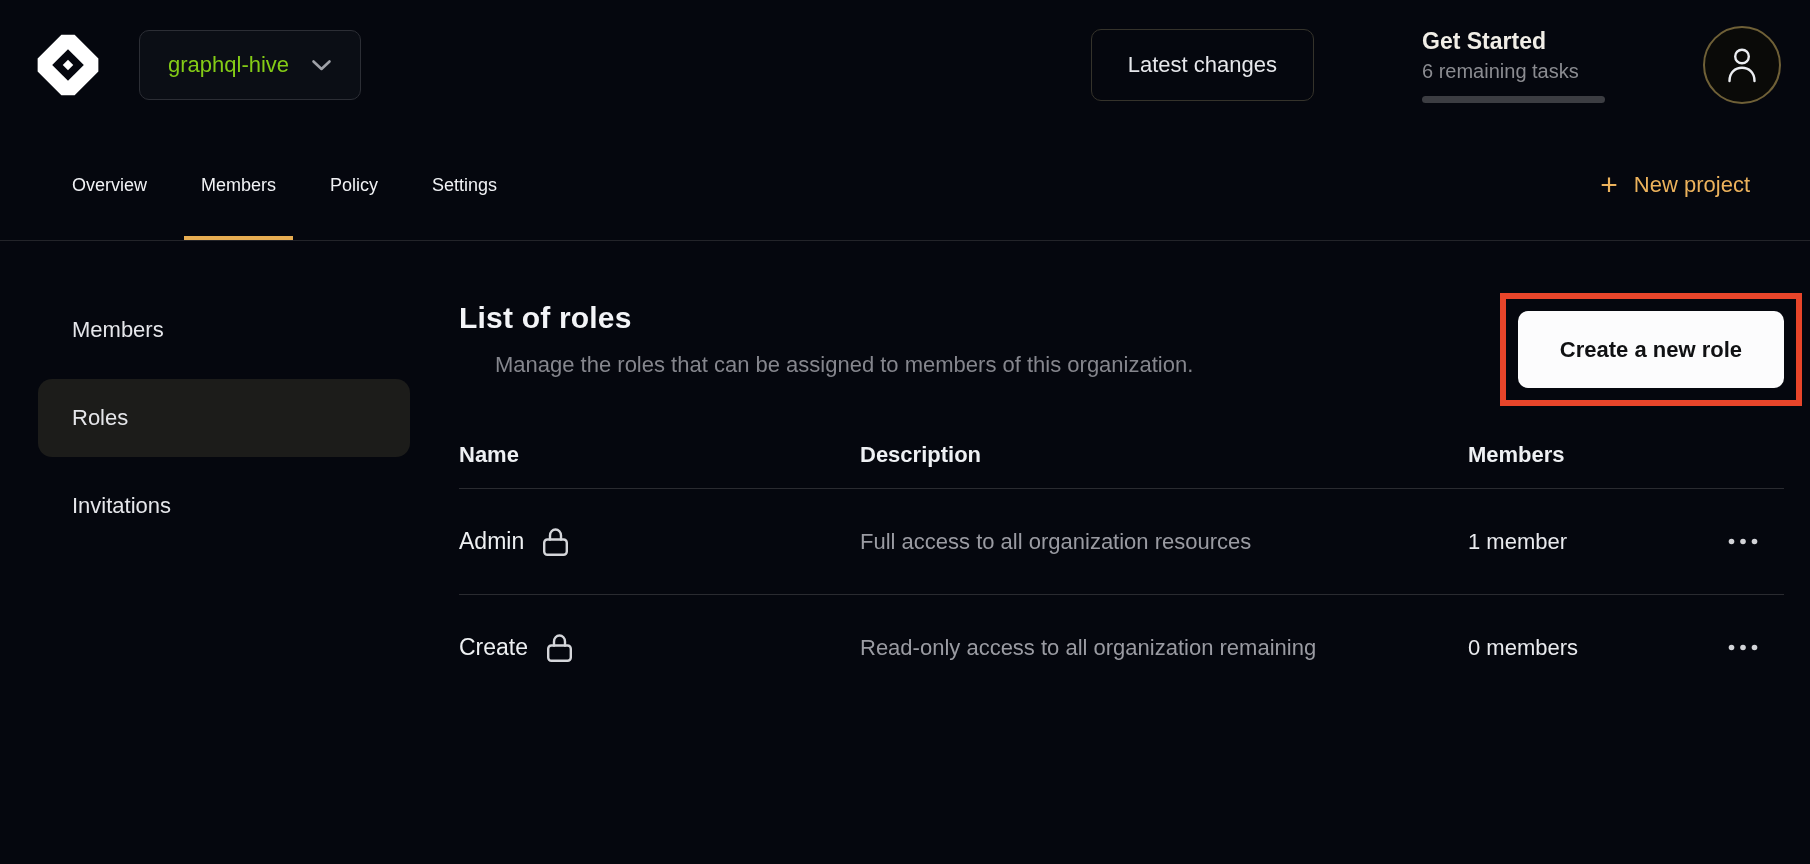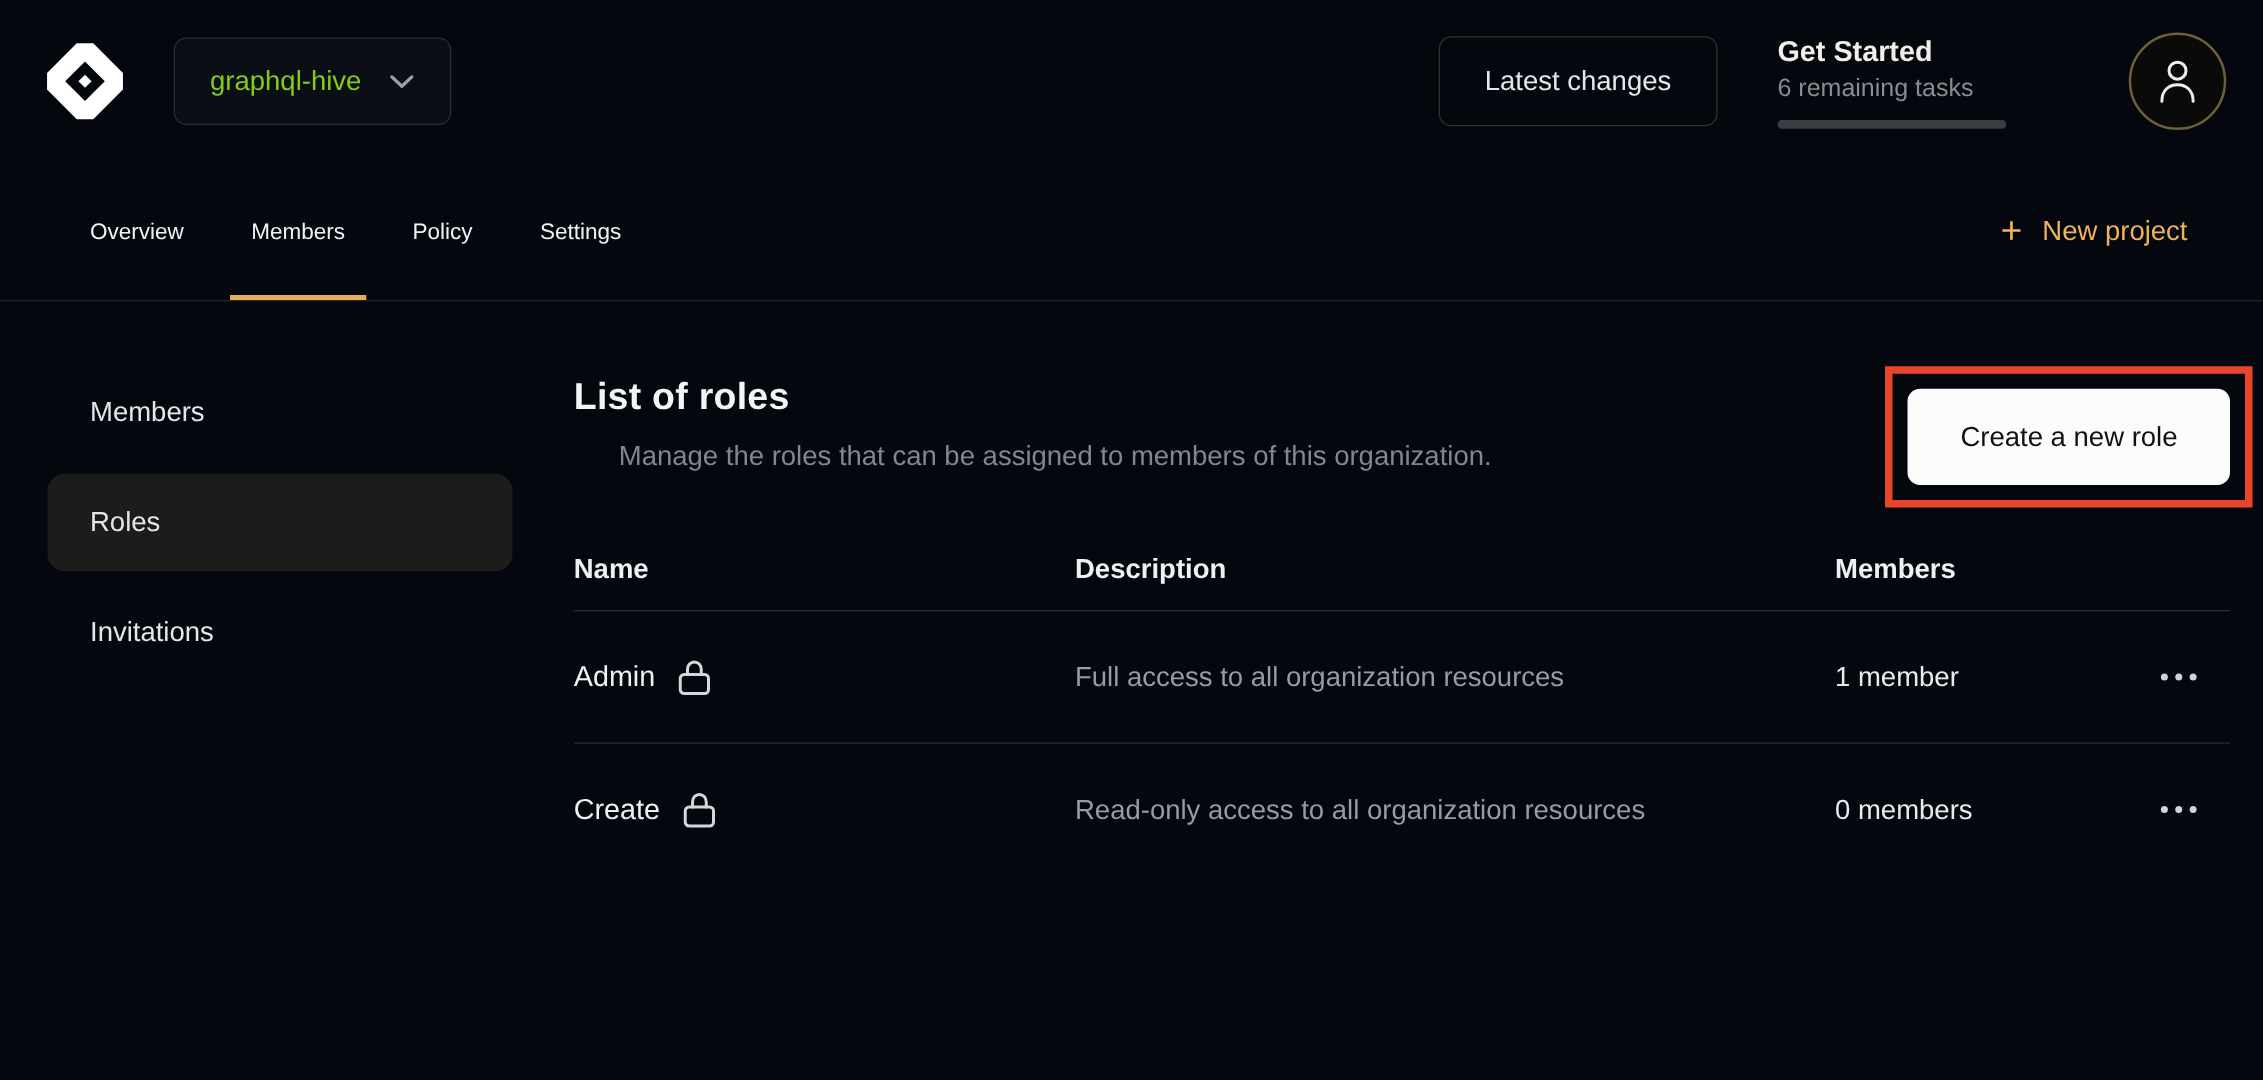--- a/index.html
+++ b/index.html
@@ -36,21 +36,21 @@
   .spacer { flex: 1; }
   .latest-changes-btn {
     height: 72px;
     padding: 0 36px;
     border: 1px solid #35332b;
     border-radius: 10px;
     background: transparent;
     color: #e6e7eb;
     font-size: 22px;
     font-family: inherit;
-    margin-right: 48px;
+    margin-right: 108px;
     cursor: pointer;
     display: flex;
     align-items: center;
   }
   .get-started { width: 184px; margin-right: 97px; cursor: pointer; }
   .get-started-title { font-size: 23px; font-weight: 700; color: #f1eee7; }
   .get-started-sub { font-size: 20px; color: #8b8c91; margin-top: 5px; }
   .progress-track {
     margin-top: 13px;
     width: 183px;
@@ -135,21 +135,21 @@
     align-self: flex-start;
   }
   .create-role-btn {
     height: 77px;
     padding: 11px 42px;
     background: #fcfcfd;
     border: none;
     border-radius: 10px;
     font-family: inherit;
     font-size: 22px;
-    font-weight: 400;
+    font-weight: 700;
     color: #101113;
     cursor: pointer;
     display: flex;
     align-items: center;
     white-space: nowrap;
   }
 
   
   .roles-table { margin-top: 36px; }
   .t-row {
@@ -281,21 +281,21 @@
         <div class="t-row t-body-row">
           <div class="name-cell">
             <span class="role-name">Create</span>
             <span>
               <svg width="27" height="31" viewBox="0 0 27 31">
                 <path d="M8 13.5 V9.5 a5.5,6 0 0 1 11,0 V13.5" fill="none" stroke="#d5d6da" stroke-width="2.4" stroke-linecap="round"></path>
                 <rect x="2.2" y="13.5" width="22.6" height="15.3" rx="3.2" fill="none" stroke="#d5d6da" stroke-width="2.4"></rect>
               </svg>
             </span>
           </div>
-          <div class="desc-cell">Read-only access to all organization resources</div>
+          <div class="desc-cell">Read-only access to all organization remaining</div>
           <div class="members-cell">0 members</div>
           <div class="dots-cell">
             <span>
               <svg width="30" height="7" viewBox="0 0 30 7">
                 <circle cx="3.5" cy="3.5" r="2.8" fill="#d2d3d7"></circle>
                 <circle cx="15" cy="3.5" r="2.8" fill="#d2d3d7"></circle>
                 <circle cx="26.5" cy="3.5" r="2.8" fill="#d2d3d7"></circle>
               </svg>
             </span>
           </div>

